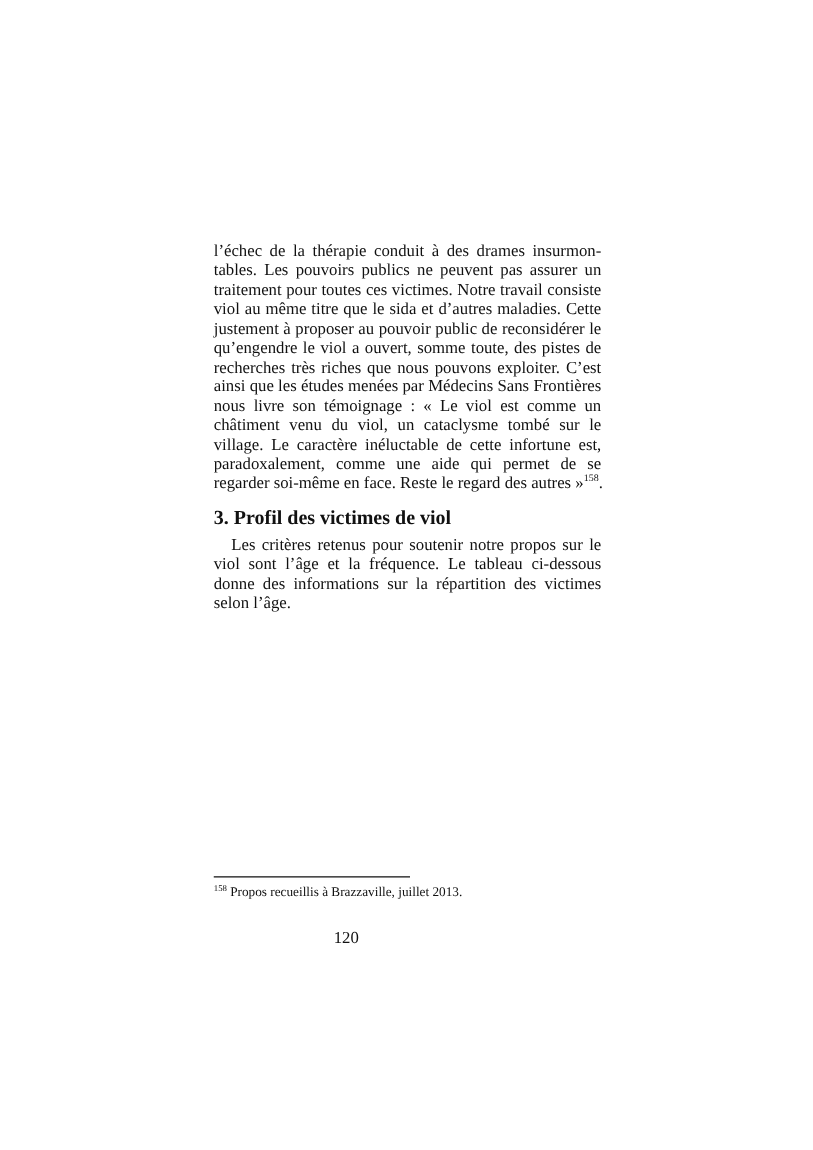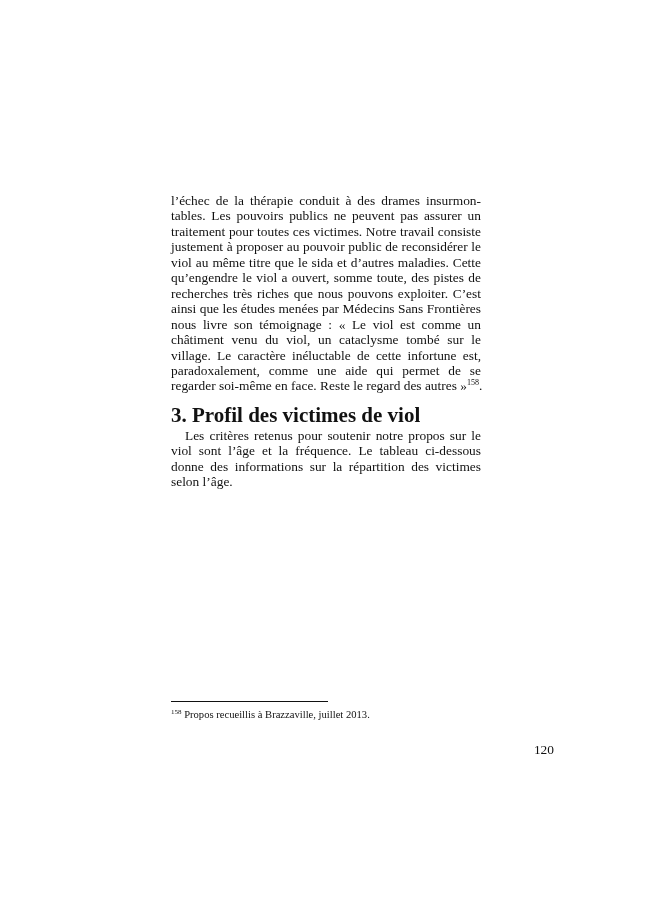--- a/index.html
+++ b/index.html
@@ -39,21 +39,21 @@
     .para .line.last {
       text-align-last: left;
     }
     sup.fnref {
       font-size: 8px;
       line-height: 0;
       vertical-align: 5px;
     }
     .section-heading {
       font-weight: bold;
-      font-size: 21px;
+      font-size: 16px;
       line-height: 18px;
       margin: 12px 0 4px 0;
     }
     .indent {
       padding-left: 14px;
     }
     .footnote-rule {
       position: absolute;
       left: 171px;
       top: 701px;
@@ -72,35 +72,35 @@
     .footnote sup {
       font-size: 7px;
       vertical-align: 4px;
       line-height: 0;
     }
     .page-number {
       position: absolute;
       left: 0;
       width: 554px;
       top: 742px;
-      text-align: right;
+      text-align: center;
       font-size: 13.4px;
       line-height: 16px;
     }
   </style>
 </head>
 <body>
 
 <div class="page">
   <p class="para">
     <span class="line">l’échec de la thérapie conduit à des drames insurmon-</span>
     <span class="line">tables. Les pouvoirs publics ne peuvent pas assurer un</span>
     <span class="line">traitement pour toutes ces victimes. Notre travail consiste</span>
+    <span class="line">viol au même titre que le sida et d’autres maladies. Cette</span>
     <span class="line">justement à proposer au pouvoir public de reconsidérer le</span>
-    <span class="line">viol au même titre que le sida et d’autres maladies. Cette</span>
     <span class="line">qu’engendre le viol a ouvert, somme toute, des pistes de</span>
     <span class="line">recherches très riches que nous pouvons exploiter. C’est</span>
     <span class="line">ainsi que les études menées par Médecins Sans Frontières</span>
     <span class="line">nous livre son témoignage : « Le viol est comme un</span>
     <span class="line">châtiment venu du viol, un cataclysme tombé sur le</span>
     <span class="line">village. Le caractère inéluctable de cette infortune est,</span>
     <span class="line">paradoxalement, comme une aide qui permet de se</span>
     <span class="line last"><span>regarder soi-même en face. Reste le regard des autres »</span><sup class="fnref">158</sup><span>.</span></span>
   </p>
 

